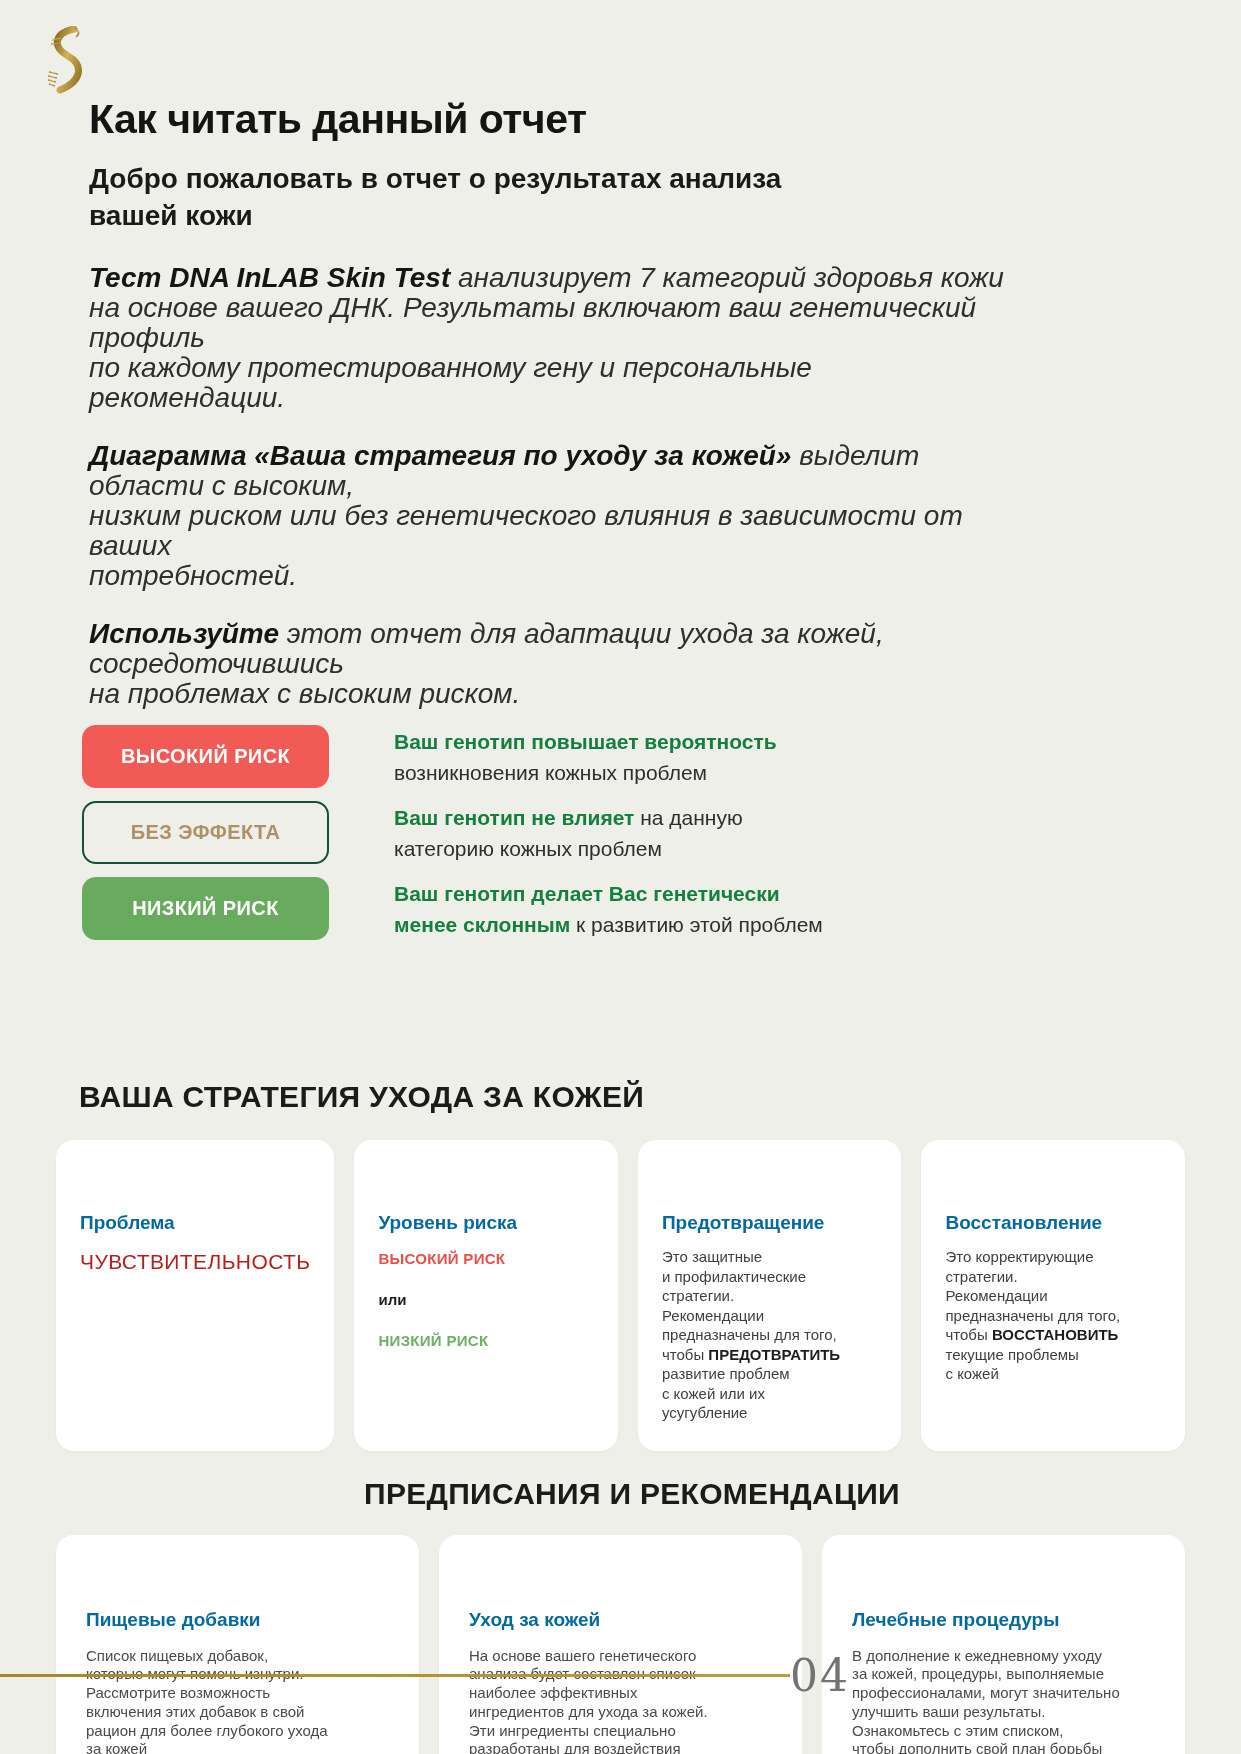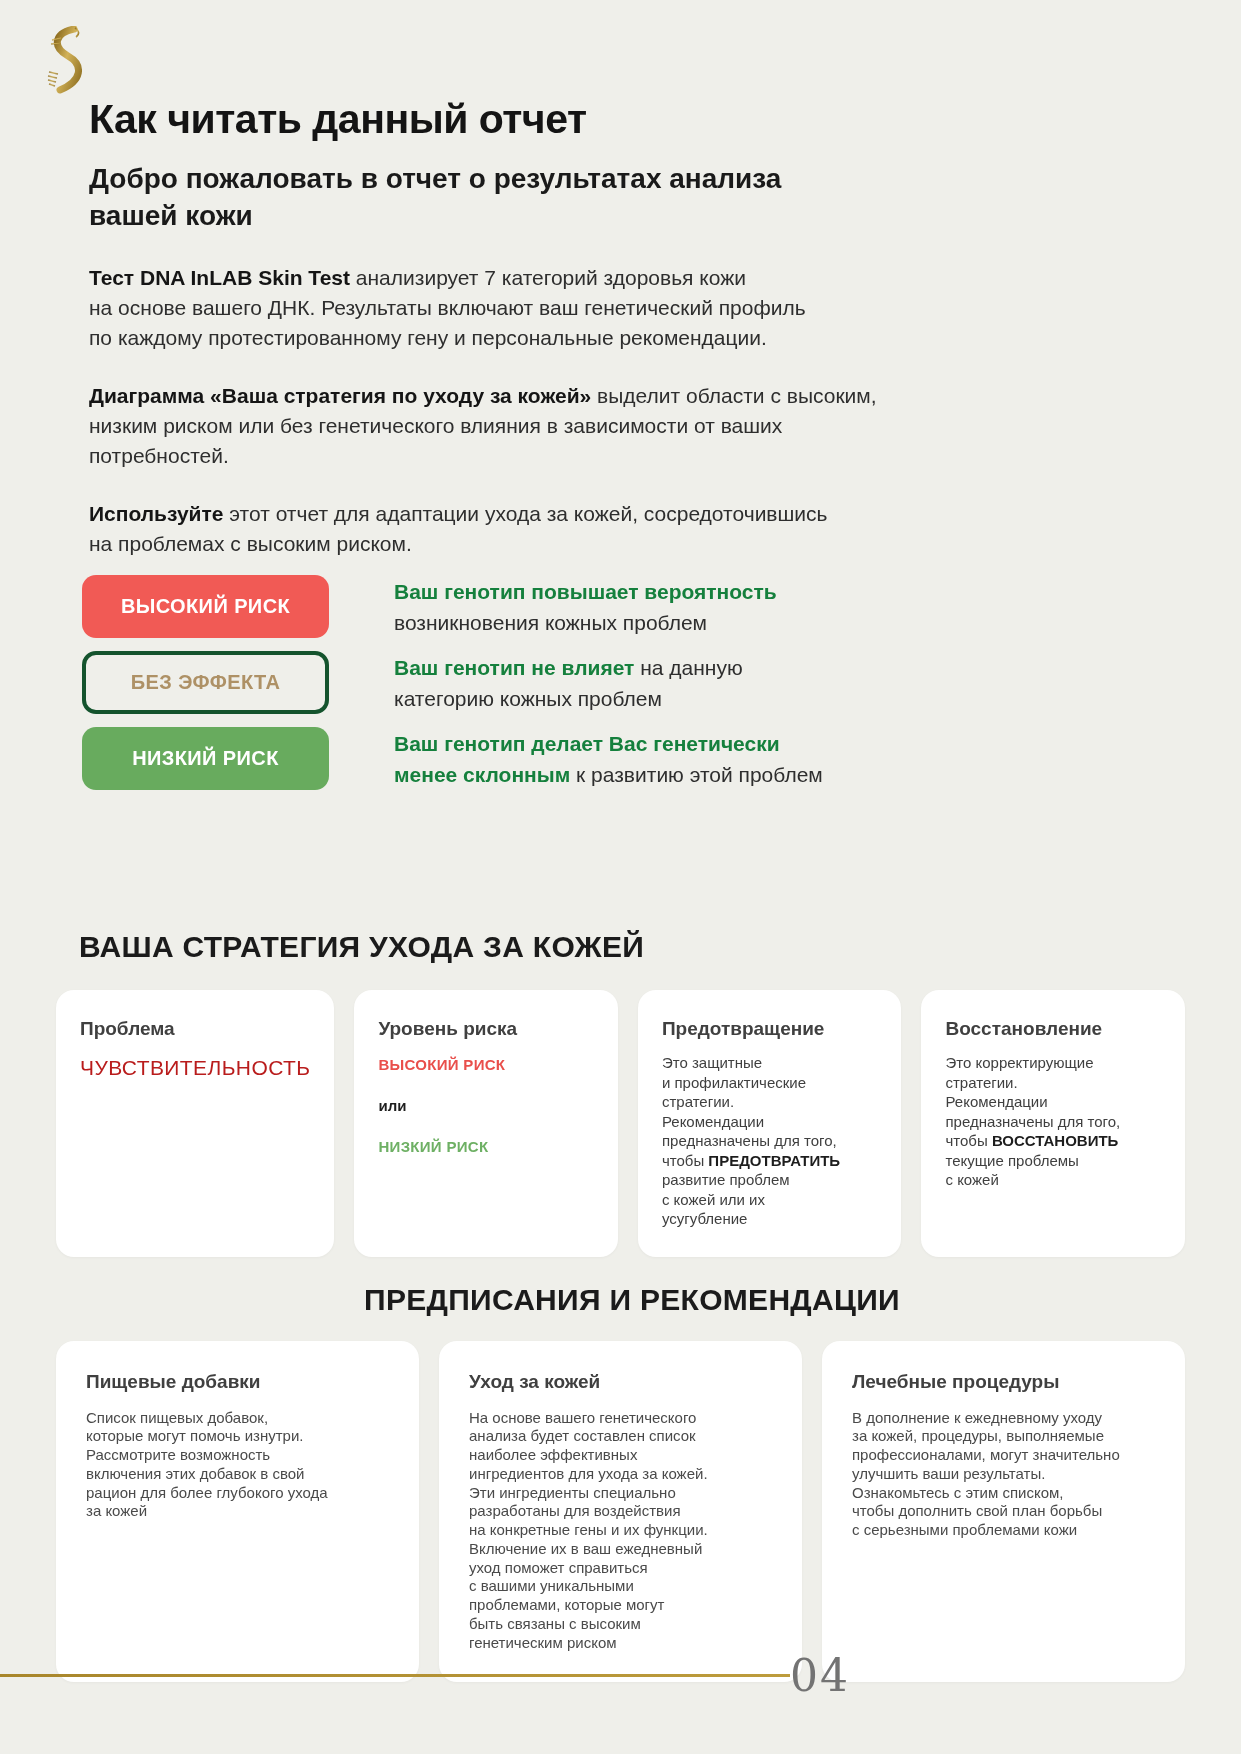--- a/index.html
+++ b/index.html
@@ -24,36 +24,36 @@
     font-size:41px; line-height:1.15; font-weight:800;
     color:#141414; letter-spacing:-0.5px;
   }
   h2.subtitle {
     margin:18px 0 0 33px;
     font-size:28px; line-height:1.32; font-weight:700;
     color:#1A1A1A; max-width:860px; white-space:pre-line;
   }
   .intro p {
     margin:28px 0 0 33px;
-    font-size:21px; line-height:30px;
-    max-width:915px; white-space:pre-line; color:#2E2E2E;
+    font-size:28px; line-height:30px;
+    max-width:915px; white-space:pre-line; color:#2E2E2E;font-style:italic;
   }
   .intro p b { color:#151515; }
 
   
   .legend { margin:16px 0 0 26px; }
   .legend-row { display:flex; align-items:center; margin-top:13px; }
   .badge {
     width:247px; height:63px; border-radius:14px;
     display:flex; align-items:center; justify-content:center;
     font-size:20px; font-weight:700; letter-spacing:0.4px;
     flex:none;
   }
   .badge.high { background:#F15A55; color:#FFFFFF; }
-  .badge.none { background:transparent; color:#AE9166; border:4px solid #14532d; }
+  .badge.none { background:transparent; color:#AE9166; border:2px solid #14532d; }
   .badge.low  { background:#68AB5E; color:#FFFFFF; }
   .legend-desc {
     margin-left:65px; font-size:21px; line-height:31px;
     white-space:pre-line; color:#2E2E2E; max-width:520px;
   }
   .legend-desc b { color:#15803d; }
 
   
   h3.section {
     margin:138px 0 0 23px;
@@ -66,21 +66,21 @@
   .grid { display:grid; gap:20px; margin-top:24px; }
   .grid.strategy { grid-template-columns:repeat(4,1fr); }
   .grid.recs { grid-template-columns:repeat(3,1fr); margin-top:22px; }
   .card {
     background:#FFFFFF; border-radius:18px;
     box-shadow:0 1px 3px rgba(0,0,0,0.04);
     padding:28px 24px;
   }
   .grid.strategy .card { min-height:261px; }
   .grid.recs .card { min-height:316px; padding:30px; }
-  .card-title { font-size:19px; font-weight:800; color:#404040; }
+  .card-title { font-size:19px; font-weight:800; color:#0369a1;margin-top:44px; }
   .card-value { margin-top:16px; font-size:21px; letter-spacing:0.4px; color:#b91c1c; }
   .risk-high-text { margin-top:16px; font-size:15px; font-weight:700; color:#E94F4B; letter-spacing:0.3px; }
   .risk-or { margin-top:24px; font-size:15px; font-weight:700; color:#1E1E1E; }
   .risk-low-text { margin-top:24px; font-size:15px; font-weight:700; color:#6EB064; letter-spacing:0.3px; }
   .card-text { margin-top:13px; font-size:15px; line-height:1.3; color:#3F3F3F; white-space:pre-line; }
   .card-text b { color:#1D1D1D; }
   .grid.recs .card-text { margin-top:16px; line-height:1.25; color:#4A4A4A; }
 
   
   .footer { position:absolute; left:0; top:1645px; width:100%; height:60px; display:flex; align-items:center; }

